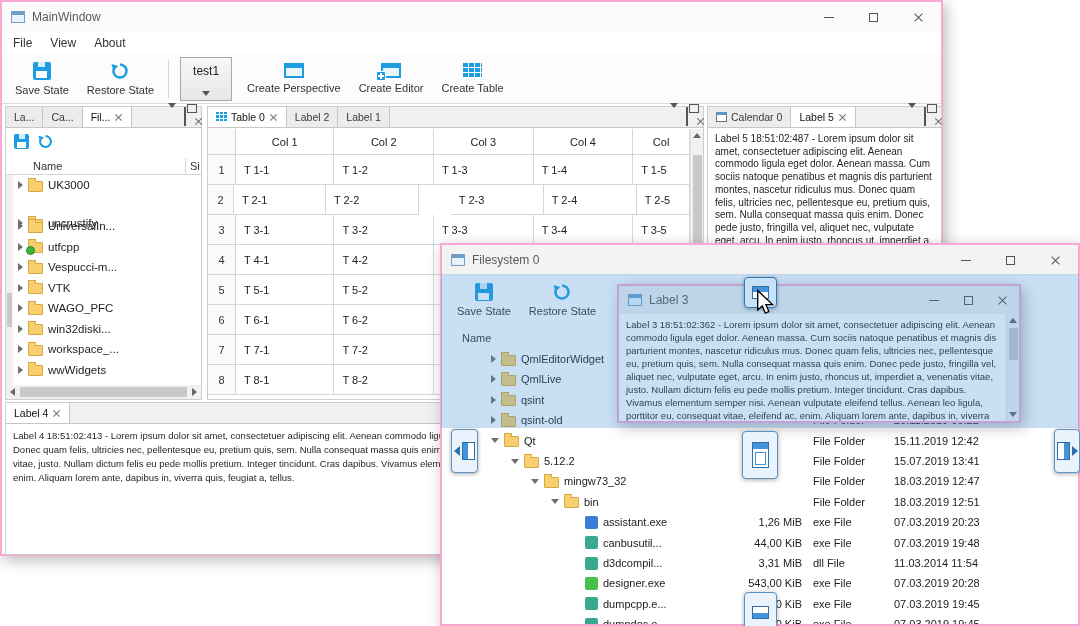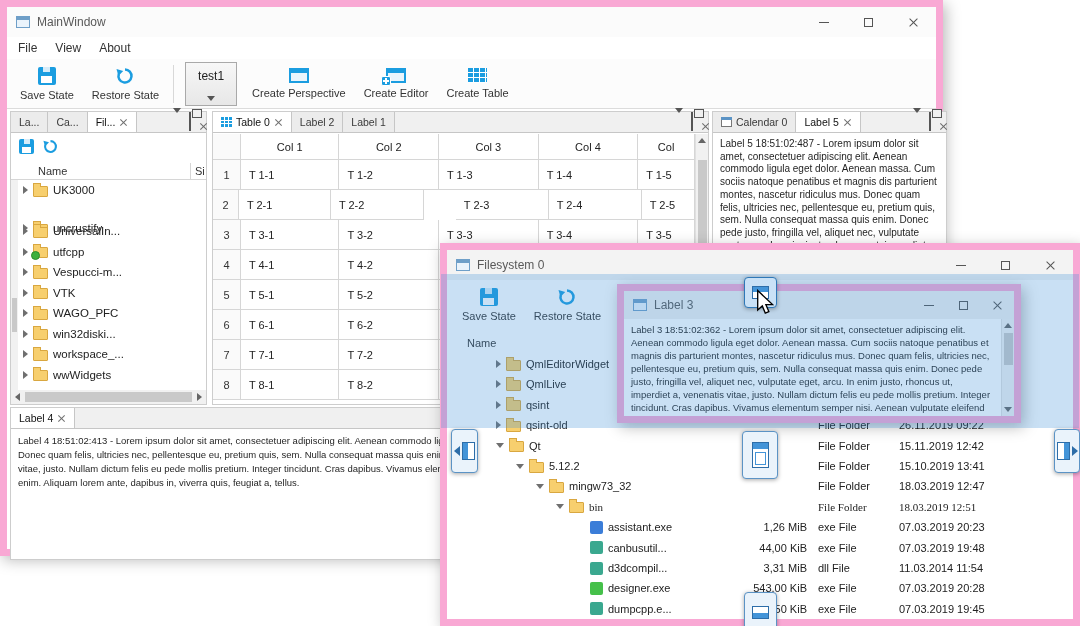--- a/index.html
+++ b/index.html
@@ -1,20 +1,20 @@
 <!DOCTYPE html>
 <html><head>
 <meta charset="utf-8">
 <style>
   * { margin:0; padding:0; box-sizing:border-box; }
   html,body { width:1080px; height:626px; }
   body { font-family:"Liberation Sans","DejaVu Sans",sans-serif; }
   #stage { position:relative; width:1080px; height:626px; background:#ffffff; overflow:hidden; color:#222; }
 
-  .win { position:absolute; background:#fff; border:7px solid #f9a8d4; box-shadow:3px 4px 14px rgba(0,0,0,.28);padding-left:47px; }
+  .win { position:absolute; background:#fff; border:2px solid #f9a8d4; box-shadow:3px 4px 14px rgba(0,0,0,.28);padding-left:47px; }
   .titlebar { position:absolute; left:0; top:0; right:0; height:30px; display:flex; align-items:center; gap:7px; padding-left:9px; background:#fbfbfb; }
   .win-icon { width:14px; height:12px; border:1px solid #6f9fc8; background:#eaf3fb; position:relative; flex:none; }
   .win-icon::before { content:""; position:absolute; left:-1px; top:-1px; right:-1px; height:4px; background:#6f9fc8; }
   .title-text { font-size:12px; color:#595959; white-space:nowrap; }
   .win-controls { margin-left:auto; display:flex; height:100%; }
   .wc { width:45px; height:100%; display:flex; align-items:center; justify-content:center; }
   .wc.narrow { width:34px; }
   .g-min { width:10px; height:1px; background:#555; }
   .g-max { width:9px; height:9px; border:1px solid #555; }
   .g-close { width:11px; height:11px; position:relative; }
@@ -459,30 +459,30 @@
             <span class="fold"></span>
             <span>Qt</span>
             <span class="fs-type">File Folder</span>
             <span class="fs-date">15.11.2019 12:42</span>
           </div>
           <div class="fsrow" style="top: 176px; padding-left: 69px;">
             <span class="chev-d"></span>
             <span class="fold"></span>
             <span>5.12.2</span>
             <span class="fs-type">File Folder</span>
-            <span class="fs-date">15.10.2019 13:41</span>
+            <span class="fs-date">15.07.2019 13:41</span>
           </div>
           <div class="fsrow" style="top: 196.4px; padding-left: 89px;">
             <span class="chev-d"></span>
             <span class="fold"></span>
             <span>mingw73_32</span>
             <span class="fs-type">File Folder</span>
             <span class="fs-date">18.03.2019 12:47</span>
           </div>
-          <div class="fsrow" style="top: 216.8px; padding-left: 109px; font-family: Liberation Serif, serif;">
+          <div class="fsrow" style="top: 216.8px; padding-left: 109px;">
             <span class="chev-d"></span>
             <span class="fold"></span>
             <span>bin</span>
             <span class="fs-type">File Folder</span>
             <span class="fs-date">18.03.2019 12:51</span>
           </div>
           <div class="fsrow" style="top: 237.2px; padding-left: 129px;">
             <span class="fspace"></span>
             <span class="ficon" style="background: rgb(59, 125, 216);"></span>
             <span>assistant.exe</span>

